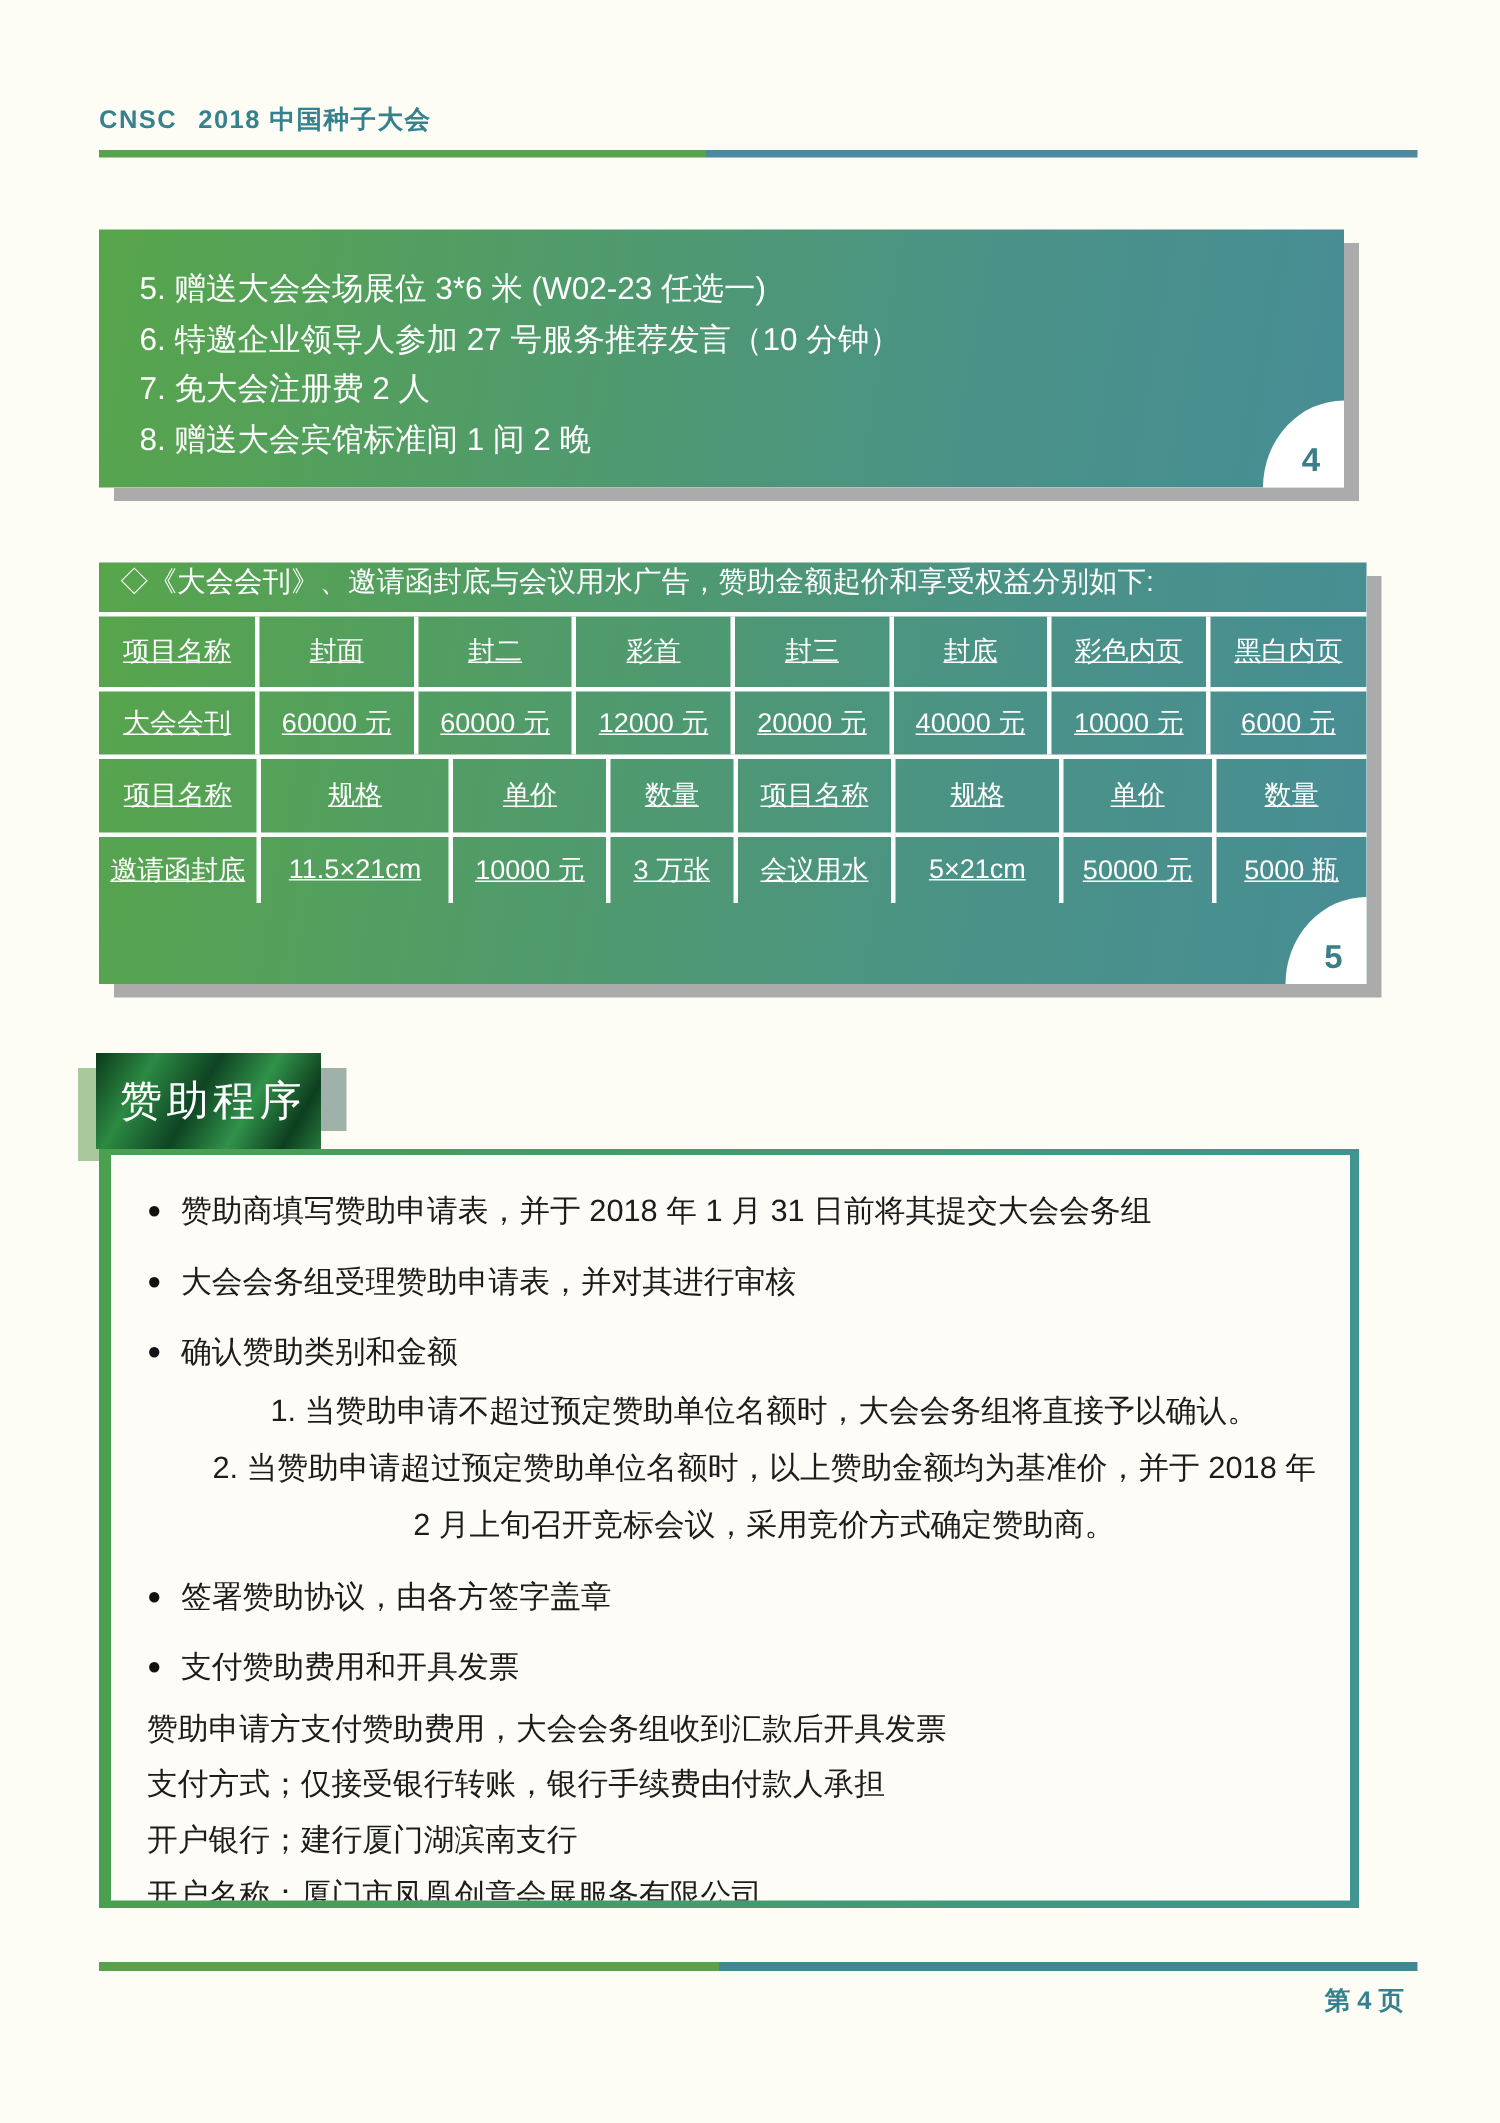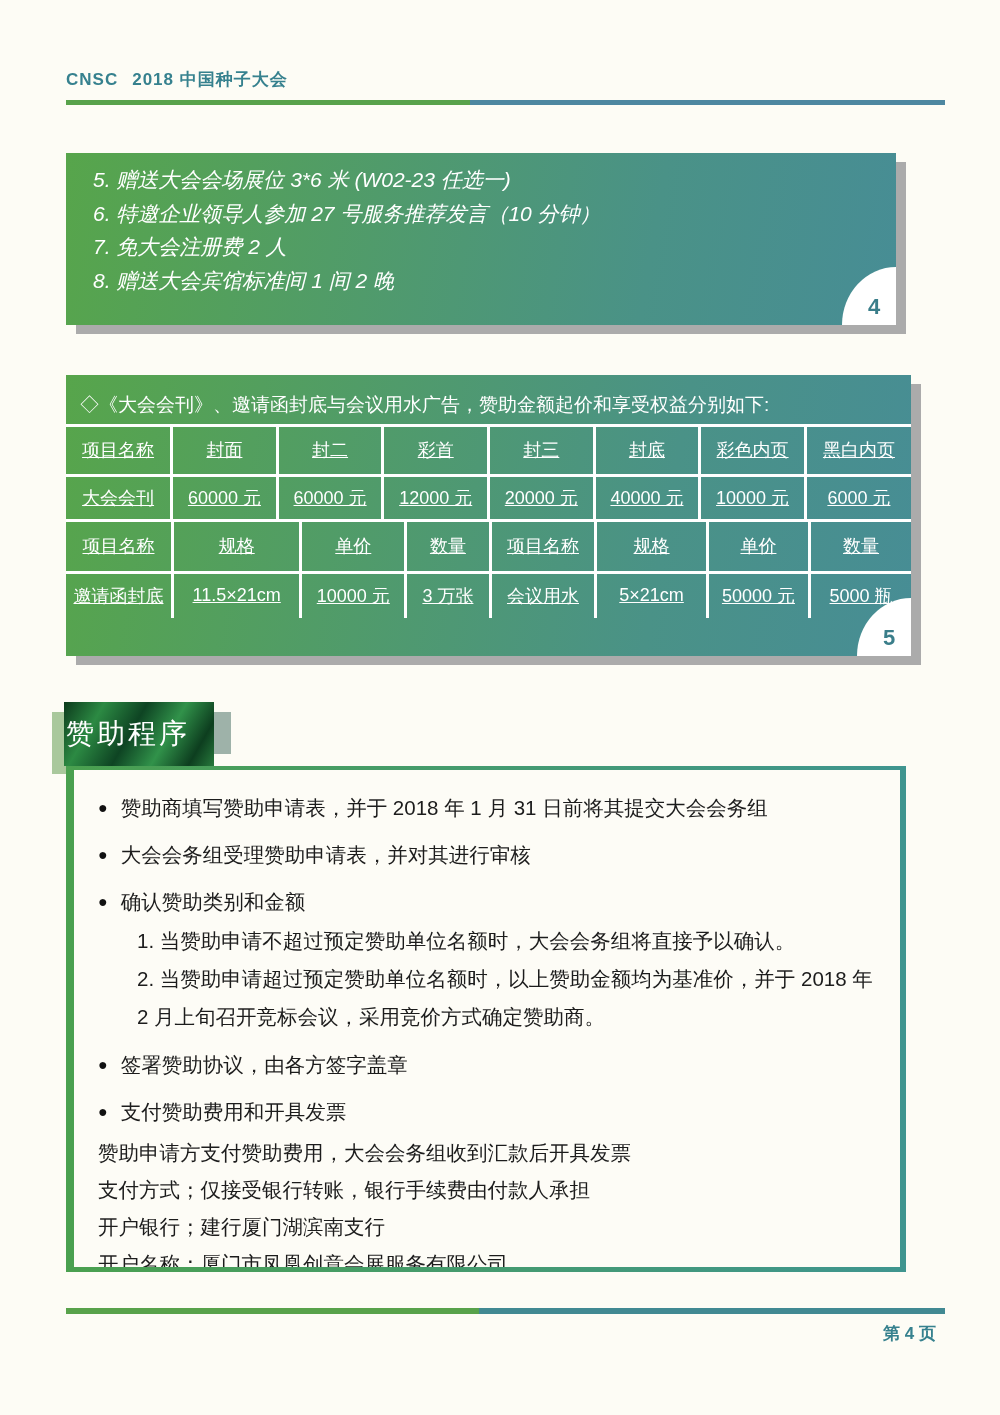--- a/index.html
+++ b/index.html
@@ -25,77 +25,77 @@
     background:linear-gradient(90deg,#58a24b 46%,#4d87a0 46%);
   }
 
   
   .grad-card {
     position:absolute;
     background:linear-gradient(100deg,#57a54b 0%,#4a9287 70%,#478d95 100%);
     box-shadow:10px 9px 0 #ababab;
   }
   .benefits-card { left:66px; top:153px; width:830px; height:172px; }
-  .benefits-list { list-style:none; padding:10px 10px 0 27px;font-style:italic; }
+  .benefits-list { list-style:none; padding:23px 10px 0 27px; }
   .benefits-list li {
     color:#ffffff; font-size:21px; line-height:33.5px; white-space:nowrap;
   }
 
   .corner-num {
     position:absolute; right:0; bottom:0; width:54px; height:58px;
     background:#ffffff; border-top-left-radius:100%;
     display:flex; align-items:flex-end; justify-content:center;
   }
   .corner-num span {
     color:#3a7e8a; font-size:22px; font-weight:bold; padding:0 0 5px 10px;
   }
 
   
   .ad-card { left:66px; top:375px; width:845px; height:281px; }
   .ad-title {
     color:#ffffff; font-size:19px; line-height:22px;
-    padding:19px 12px 8px 14px; white-space:nowrap;
+    padding:3px 12px 8px 14px; white-space:nowrap;
   }
   .wline { height:3px; background:#ffffff; width:100%; }
   table.grid { width:100%; border-collapse:collapse; border-style:hidden; table-layout:fixed; }
   table.grid td {
     border:3px solid #ffffff; text-align:center; vertical-align:middle;
     color:#ffffff; font-size:18px; white-space:nowrap; overflow:hidden;text-decoration:underline;
   }
   table.t1 tr.hrow td { height:48px; }
   table.t1 tr.drow td { height:44px; }
   table.t2 tr.hrow td { height:50px; }
   table.t2 tr.drow td { height:46px; }
 
   
   .proc-title-group { position:absolute; left:52px; top:700px; width:190px; height:80px; }
   .pt-back-left  { position:absolute; left:0; top:12px; width:34px; height:62px; background:#a9c89c; }
   .pt-back-right { position:absolute; left:153px; top:12px; width:26px; height:42px; background:#9eb2a9; }
   .pt-main {
     position:absolute; left:12px; top:2px; width:150px; height:64px;
     background:linear-gradient(120deg,#0c3a1c 0%,#2c8a43 22%,#0e4423 45%,#31924a 66%,#0d3e1f 86%,#27793c 100%);
-    display:flex; align-items:center; padding-left:2px;
+    display:flex; align-items:center; padding-left:16px;
     color:#ffffff; font-size:28px; letter-spacing:3px; white-space:nowrap;
   }
 
   
   .proc-frame {
     position:absolute; left:66px; top:766px; width:840px; height:506px;
     background:linear-gradient(90deg,#4aa04f,#3f958f);
     padding:4px 6px 5px 8px;
   }
   .proc-inner {
     width:100%; height:100%; background:#fdfcf6;
     padding:20px 18px 0 24px; overflow:hidden;
   }
   .bullet-row { display:flex; margin-bottom:11px; font-size:20.5px; line-height:36px; }
   .bullet-row .marker {
     font-size:16px; line-height:36px; margin-right:13px; color:#111;
   }
-  .sub-lines { margin:0 0 11px 39px; font-size:20.5px; line-height:38px; }
+  .sub-lines { margin:0 0 11px 39px; font-size:20.5px; line-height:38px;text-align:center; }
   .notes { margin-top:4px; font-size:20.5px; line-height:37px; }
   .notes p { white-space:nowrap; }
 
   
   .footer-rule {
     position:absolute; left:66px; top:1308px; width:879px; height:6px;
     background:linear-gradient(90deg,#58a24b 47%,#418992 47%);
   }
   .footer-page {
     position:absolute; right:64px; top:1322px;

